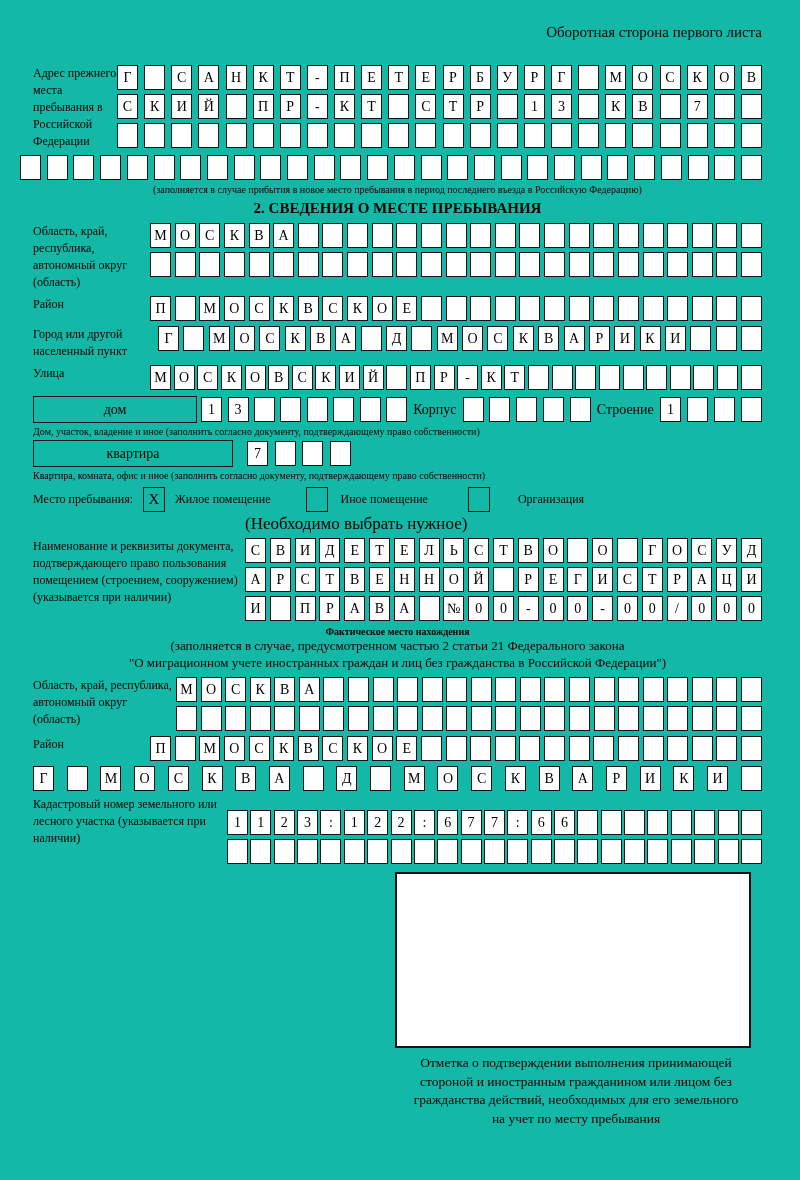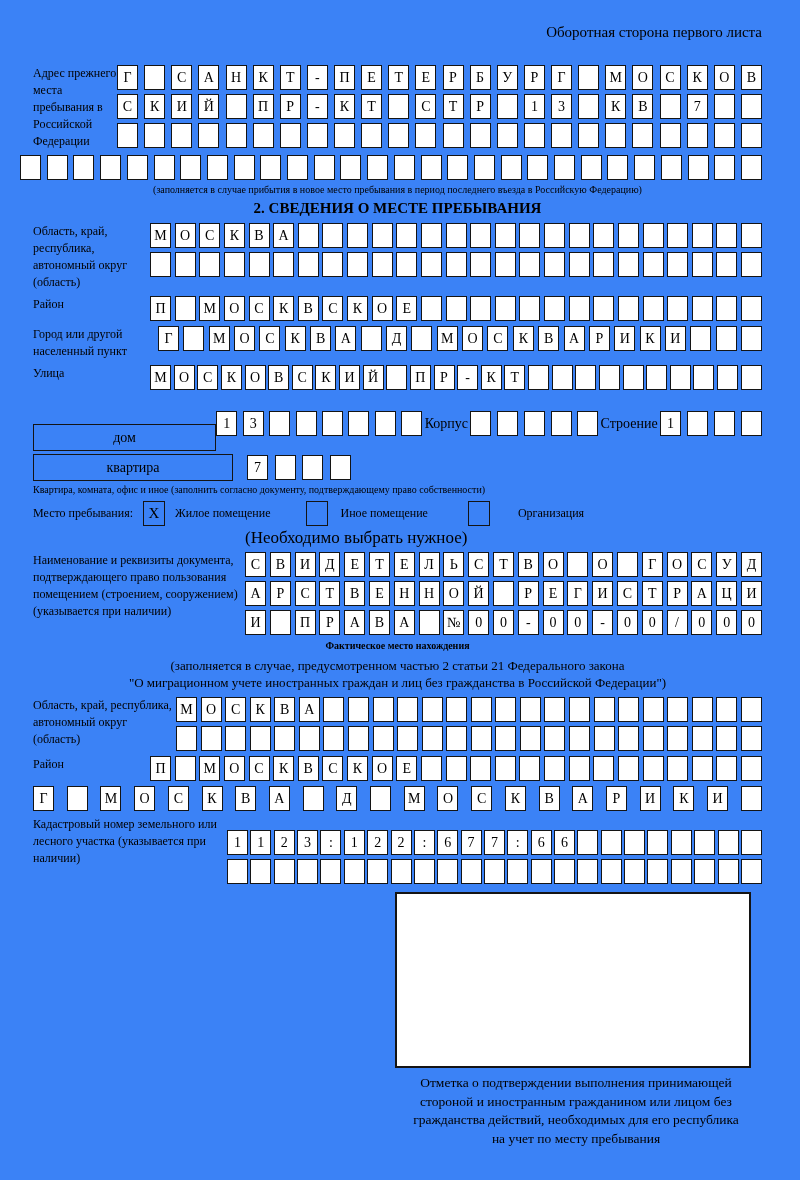--- a/index.html
+++ b/index.html
@@ -1,17 +1,17 @@
 <!DOCTYPE html>
 <html><head>
 <meta charset="utf-8">
 <style>
   html,body{margin:0;padding:0;background:#fff;}
   .page{
-    width:800px;height:1180px;background:#3b82f6;color:#000;
+    width:800px;height:1180px;background:#14b8a6;color:#000;
     font-family:"Liberation Serif", serif;
     box-sizing:border-box;padding:18px 38px 0 33px;overflow:hidden;
   }
   .top-title{text-align:right;font-size:15px;margin-top:6px;}
   .cell{
     width:21px;height:25px;border:1.6px solid #141414;box-sizing:border-box;
     display:flex;align-items:center;justify-content:center;
     font-size:14px;flex:none;background:#fff;
   }
   .grid{display:flex;justify-content:space-between;height:25px;}
@@ -317,21 +317,21 @@
         <div class="cell"></div>
         <div class="cell"></div>
         <div class="cell"></div>
         <div class="cell"></div>
         <div class="cell"></div>
         <div class="cell"></div>
       </div>
   </div>
 
   <div class="dom-row">
-    <div class="wbox" style="width:183px;margin-top:28px;">дом</div>
+    <div class="wbox" style="width:164px;">дом</div>
     <div class="grid" style="width:206px;">
         <div class="cell">1</div>
         <div class="cell">3</div>
         <div class="cell"></div>
         <div class="cell"></div>
         <div class="cell"></div>
         <div class="cell"></div>
         <div class="cell"></div>
         <div class="cell"></div>
       </div>
@@ -344,20 +344,21 @@
         <div class="cell"></div>
       </div>
     <div class="inline-label">Строение</div>
     <div class="grid" style="width:102px;">
         <div class="cell">1</div>
         <div class="cell"></div>
         <div class="cell"></div>
         <div class="cell"></div>
       </div>
   </div>
+  <div class="note">Дом, участок, владение и иное (заполнить согласно документу, подтверждающему право собственности)</div>
 
   <div class="kv-row">
     <div class="wbox" style="width:200px;">квартира</div>
     <div class="grid" style="width:104px;margin-left:14px;">
         <div class="cell">7</div>
         <div class="cell"></div>
         <div class="cell"></div>
         <div class="cell"></div>
       </div>
   </div>
@@ -443,21 +444,21 @@
           <div class="cell">0</div>
           <div class="cell">/</div>
           <div class="cell">0</div>
           <div class="cell">0</div>
           <div class="cell">0</div>
         </div>
     </div>
   </div>
 
   <div class="center bold" style="font-size:10px;margin-top:2px;">Фактическое место нахождения</div>
-  <div class="fact-note center" style="margin-top:6px;">(заполняется в случае, предусмотренном частью 2 статьи 21 Федерального закона</div>
+  <div class="fact-note center" style="">(заполняется в случае, предусмотренном частью 2 статьи 21 Федерального закона</div>
   <div class="fact-note center">"О миграционном учете иностранных граждан и лиц без гражданства в Российской Федерации")</div>
 
   <div class="frow" style="margin-top:6px;">
     <div class="flabel" style="width:143px;">Область, край, республика, автономный округ (область)</div>
     <div class="vstack">
       <div class="grid">
           <div class="cell">М</div>
           <div class="cell">О</div>
           <div class="cell">С</div>
           <div class="cell">К</div>
@@ -622,17 +623,17 @@
           <div class="cell"></div>
           <div class="cell"></div>
         </div>
     </div>
   </div>
 
   <div class="stamp-box"></div>
   <div class="stamp-caption">
     <div>Отметка о подтверждении выполнения принимающей</div>
     <div>стороной и иностранным гражданином или лицом без</div>
-    <div>гражданства действий, необходимых для его республика</div>
+    <div>гражданства действий, необходимых для его земельного</div>
     <div>на учет по месту пребывания</div>
   </div>
 
 </div>
 
 </body></html>

